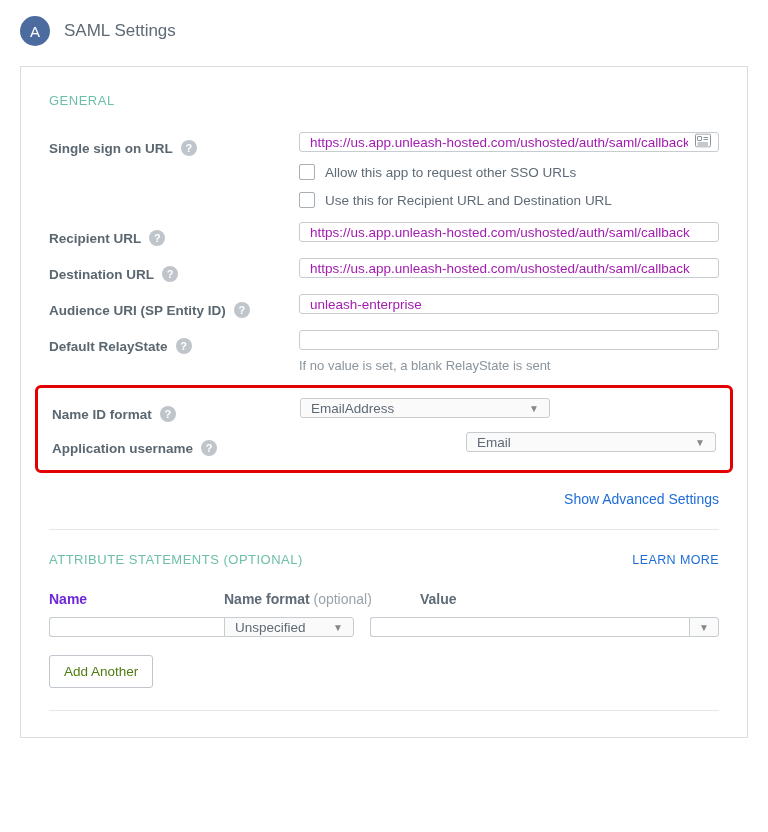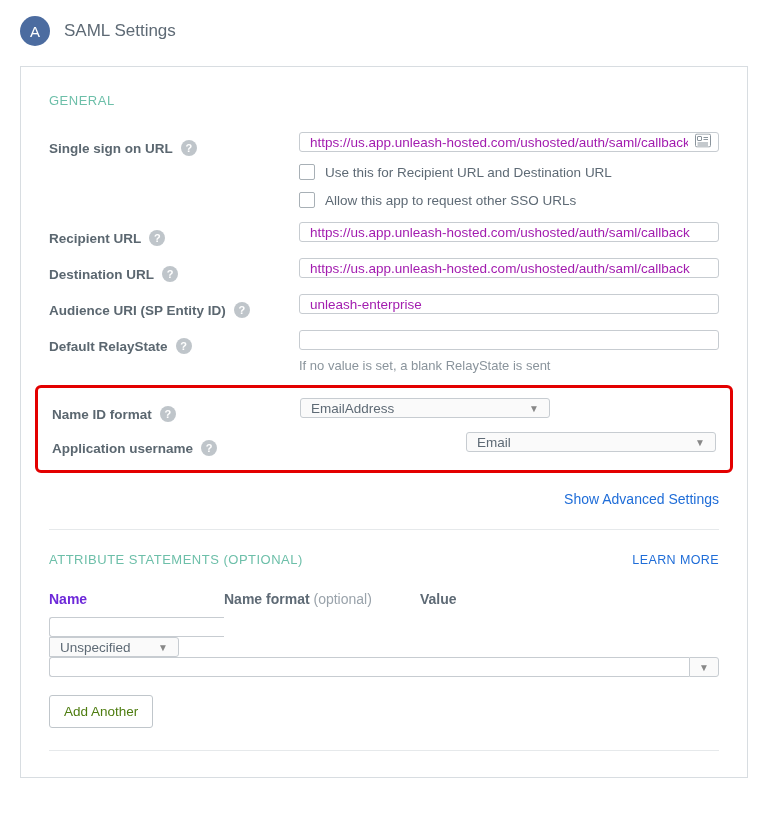--- a/index.html
+++ b/index.html
@@ -29,21 +29,21 @@
   .advanced-link { text-align: right; margin-top: 18px; }
   .link { color: #1f6dd8; font-size: 14px; cursor: pointer; }
   hr.div { border: none; border-top: 1px solid #e6e9eb; margin: 22px 0; }
   .attr-header { display: flex; justify-content: space-between; align-items: center; margin-bottom: 24px; }
   .attr-header .learn { color: #1f6dd8; font-size: 12.5px; letter-spacing: 0.4px; cursor: pointer; }
   .attr-cols { display: flex; gap: 0; margin-bottom: 10px; align-items: center; }
   .attr-col-name { width: 175px; font-size: 14px; color: #6d28d9; font-weight: 600; }
   .attr-col-format { width: 180px; font-size: 14px; color: #5e6a75; font-weight: 600; }
   .attr-col-format .opt { color: #9aa3ab; font-weight: 400; }
   .attr-col-value { flex: 1; font-size: 14px; color: #5e6a75; font-weight: 600; padding-left: 16px; }
-  .attr-inputs { display: flex; gap: 0; margin-bottom: 18px; flex-direction: column; }
+  .attr-inputs { display: flex; gap: 0; margin-bottom: 18px; }
   .attr-inputs .name-in { width: 175px; }
   .attr-inputs .name-in .text-input { border-radius: 3px 0 0 3px; border-right: none; }
   .attr-inputs .fmt-in { width: 130px; }
   .attr-inputs .fmt-in .select { border-radius: 0 3px 3px 0; }
   .attr-inputs .spacer { width: 16px; }
   .attr-inputs .value-in { flex: 1; display: flex; }
   .attr-inputs .value-in .text-input { border-radius: 3px 0 0 3px; border-right: none; flex: 1; }
   .attr-inputs .value-in .dd { width: 30px; border: 1px solid #c7ccd1; border-radius: 0 3px 3px 0; background: #fafafa; display: flex; align-items: center; justify-content: center; font-size: 10px; color: #888; cursor: pointer; }
   .btn { display: inline-block; padding: 8px 14px; border: 1px solid #c0c6cb; border-radius: 3px; background: #fff; color: #4d7c0f; font-size: 13.5px; cursor: pointer; }
 </style>
@@ -73,25 +73,25 @@
               <rect x="2.5" y="3" width="4" height="4" rx="0.5" fill="none" stroke="#8a949c"></rect>
               <line x1="8.5" y1="4" x2="13" y2="4" stroke="#8a949c"></line>
               <line x1="8.5" y1="6" x2="13" y2="6" stroke="#8a949c"></line>
               <line x1="2.5" y1="9.5" x2="13" y2="9.5" stroke="#8a949c"></line>
               <line x1="2.5" y1="11.5" x2="13" y2="11.5" stroke="#8a949c"></line>
             </svg>
         </span>
       </div>
       <div class="checkbox-row">
         <div class="checkbox"></div>
-        <span>Use this for Recipient URL and Destination URL</span>
+        <span>Allow this app to request other SSO URLs</span>
       </div>
       <div class="checkbox-row">
         <div class="checkbox"></div>
-        <span>Allow this app to request other SSO URLs</span>
+        <span>Use this for Recipient URL and Destination URL</span>
       </div>
     </div>
   </div>
 
   <div class="row">
     <div class="label-col">
       <span>Recipient URL</span>
       <span class="help-icon">?</span>
     </div>
     <div class="field-col">

